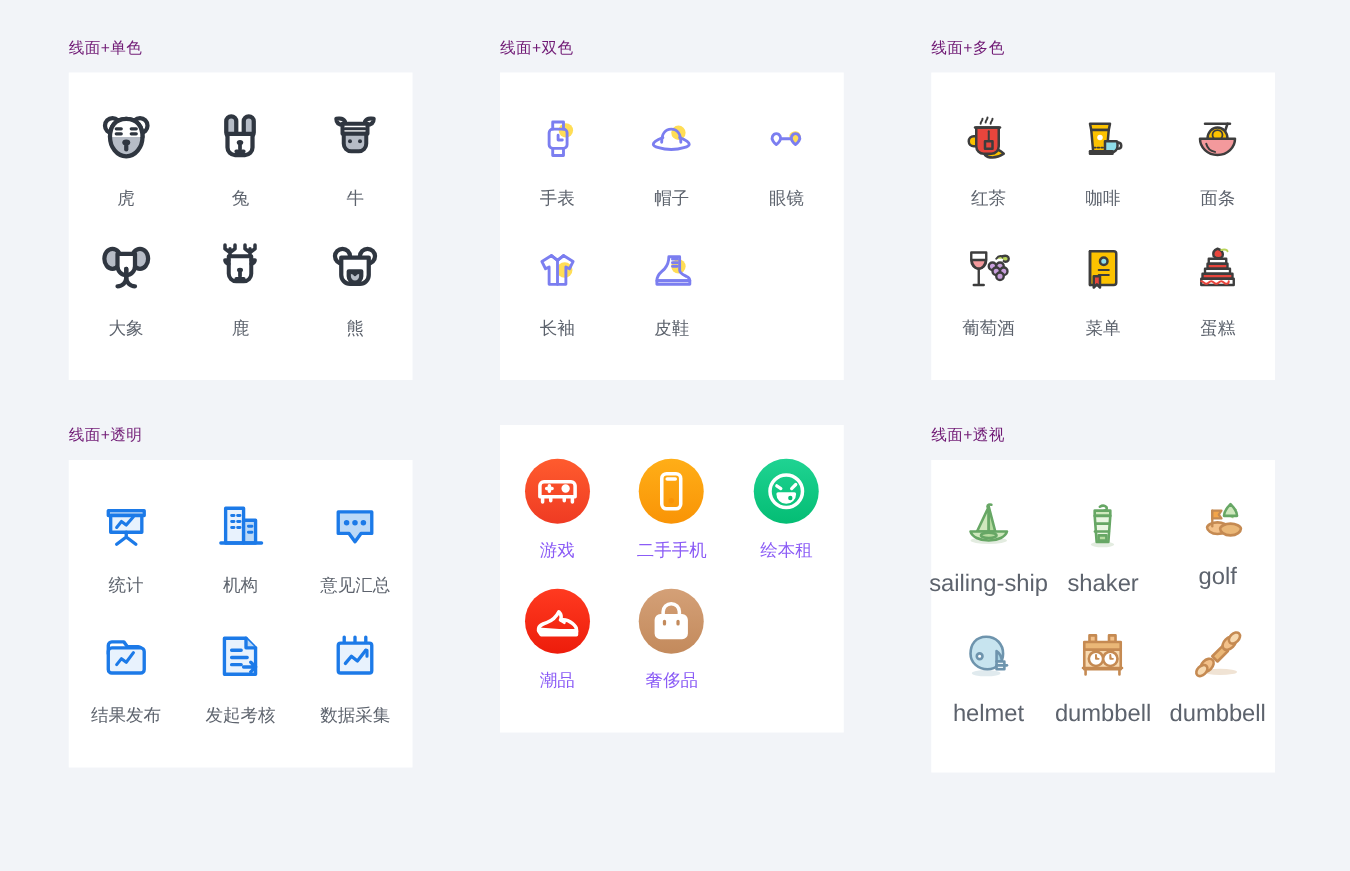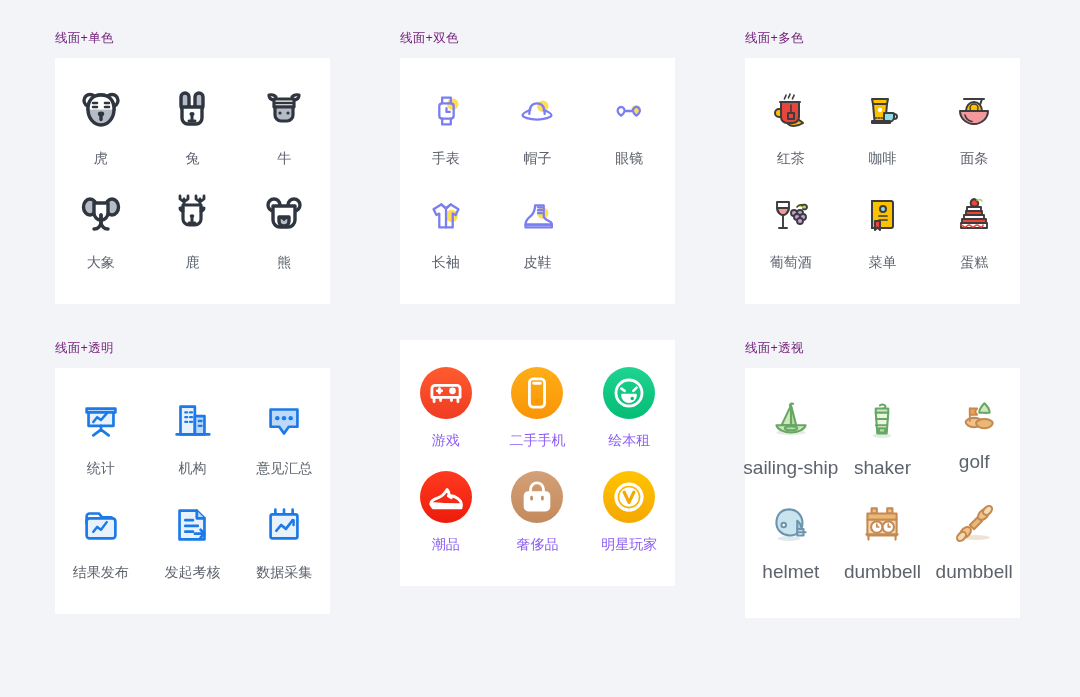--- a/index.html
+++ b/index.html
@@ -563,37 +563,20 @@
             <g stroke="#fff" stroke-width="2.6" fill="none" stroke-linecap="round" stroke-linejoin="round">
               <path d="M18 20v-3a6 6 0 0 1 12 0v3"></path>
               <rect x="13" y="20" width="22" height="16" rx="3" fill="#fff"></rect>
               <path d="M19 24v2M29 24v2" stroke="#c38a5c" stroke-width="2.4"></path>
             </g>
           </svg>
         </div>
         <div class="cap">奢侈品</div>
       </div>
 
-      <div class="cell cap-light">
-        <div class="glyph">
-          <svg width="52" height="52" viewBox="0 0 48 48">
-            <defs>
-                <linearGradient id="g6" x1="0" y1="0" x2="0" y2="1">
-              <stop offset="0%" stop-color="#ffc400"></stop>
-                  <stop offset="100%" stop-color="#f5a800"></stop>
-                </linearGradient>
-              </defs>
-            <circle cx="24" cy="24" r="24" fill="url(#g6)"></circle>
-            <circle cx="24" cy="24" r="12" fill="none" stroke="#fff" stroke-width="3"></circle>
-            <circle cx="24" cy="24" r="9" fill="#fff"></circle>
-            <path d="M19.5 19.5L24 29l4.5-9.5" fill="none" stroke="#f5a800" stroke-width="3" stroke-linecap="round" stroke-linejoin="round"></path>
-          </svg>
-        </div>
-        <div class="cap">明星玩家</div>
-      </div>
 
     </div>
   </div>
 
   <div class="panel">
     <div class="panel-label">线面+透视</div>
     <div class="card tall">
 
       <div class="cell cap-en">
         <div class="glyph">

